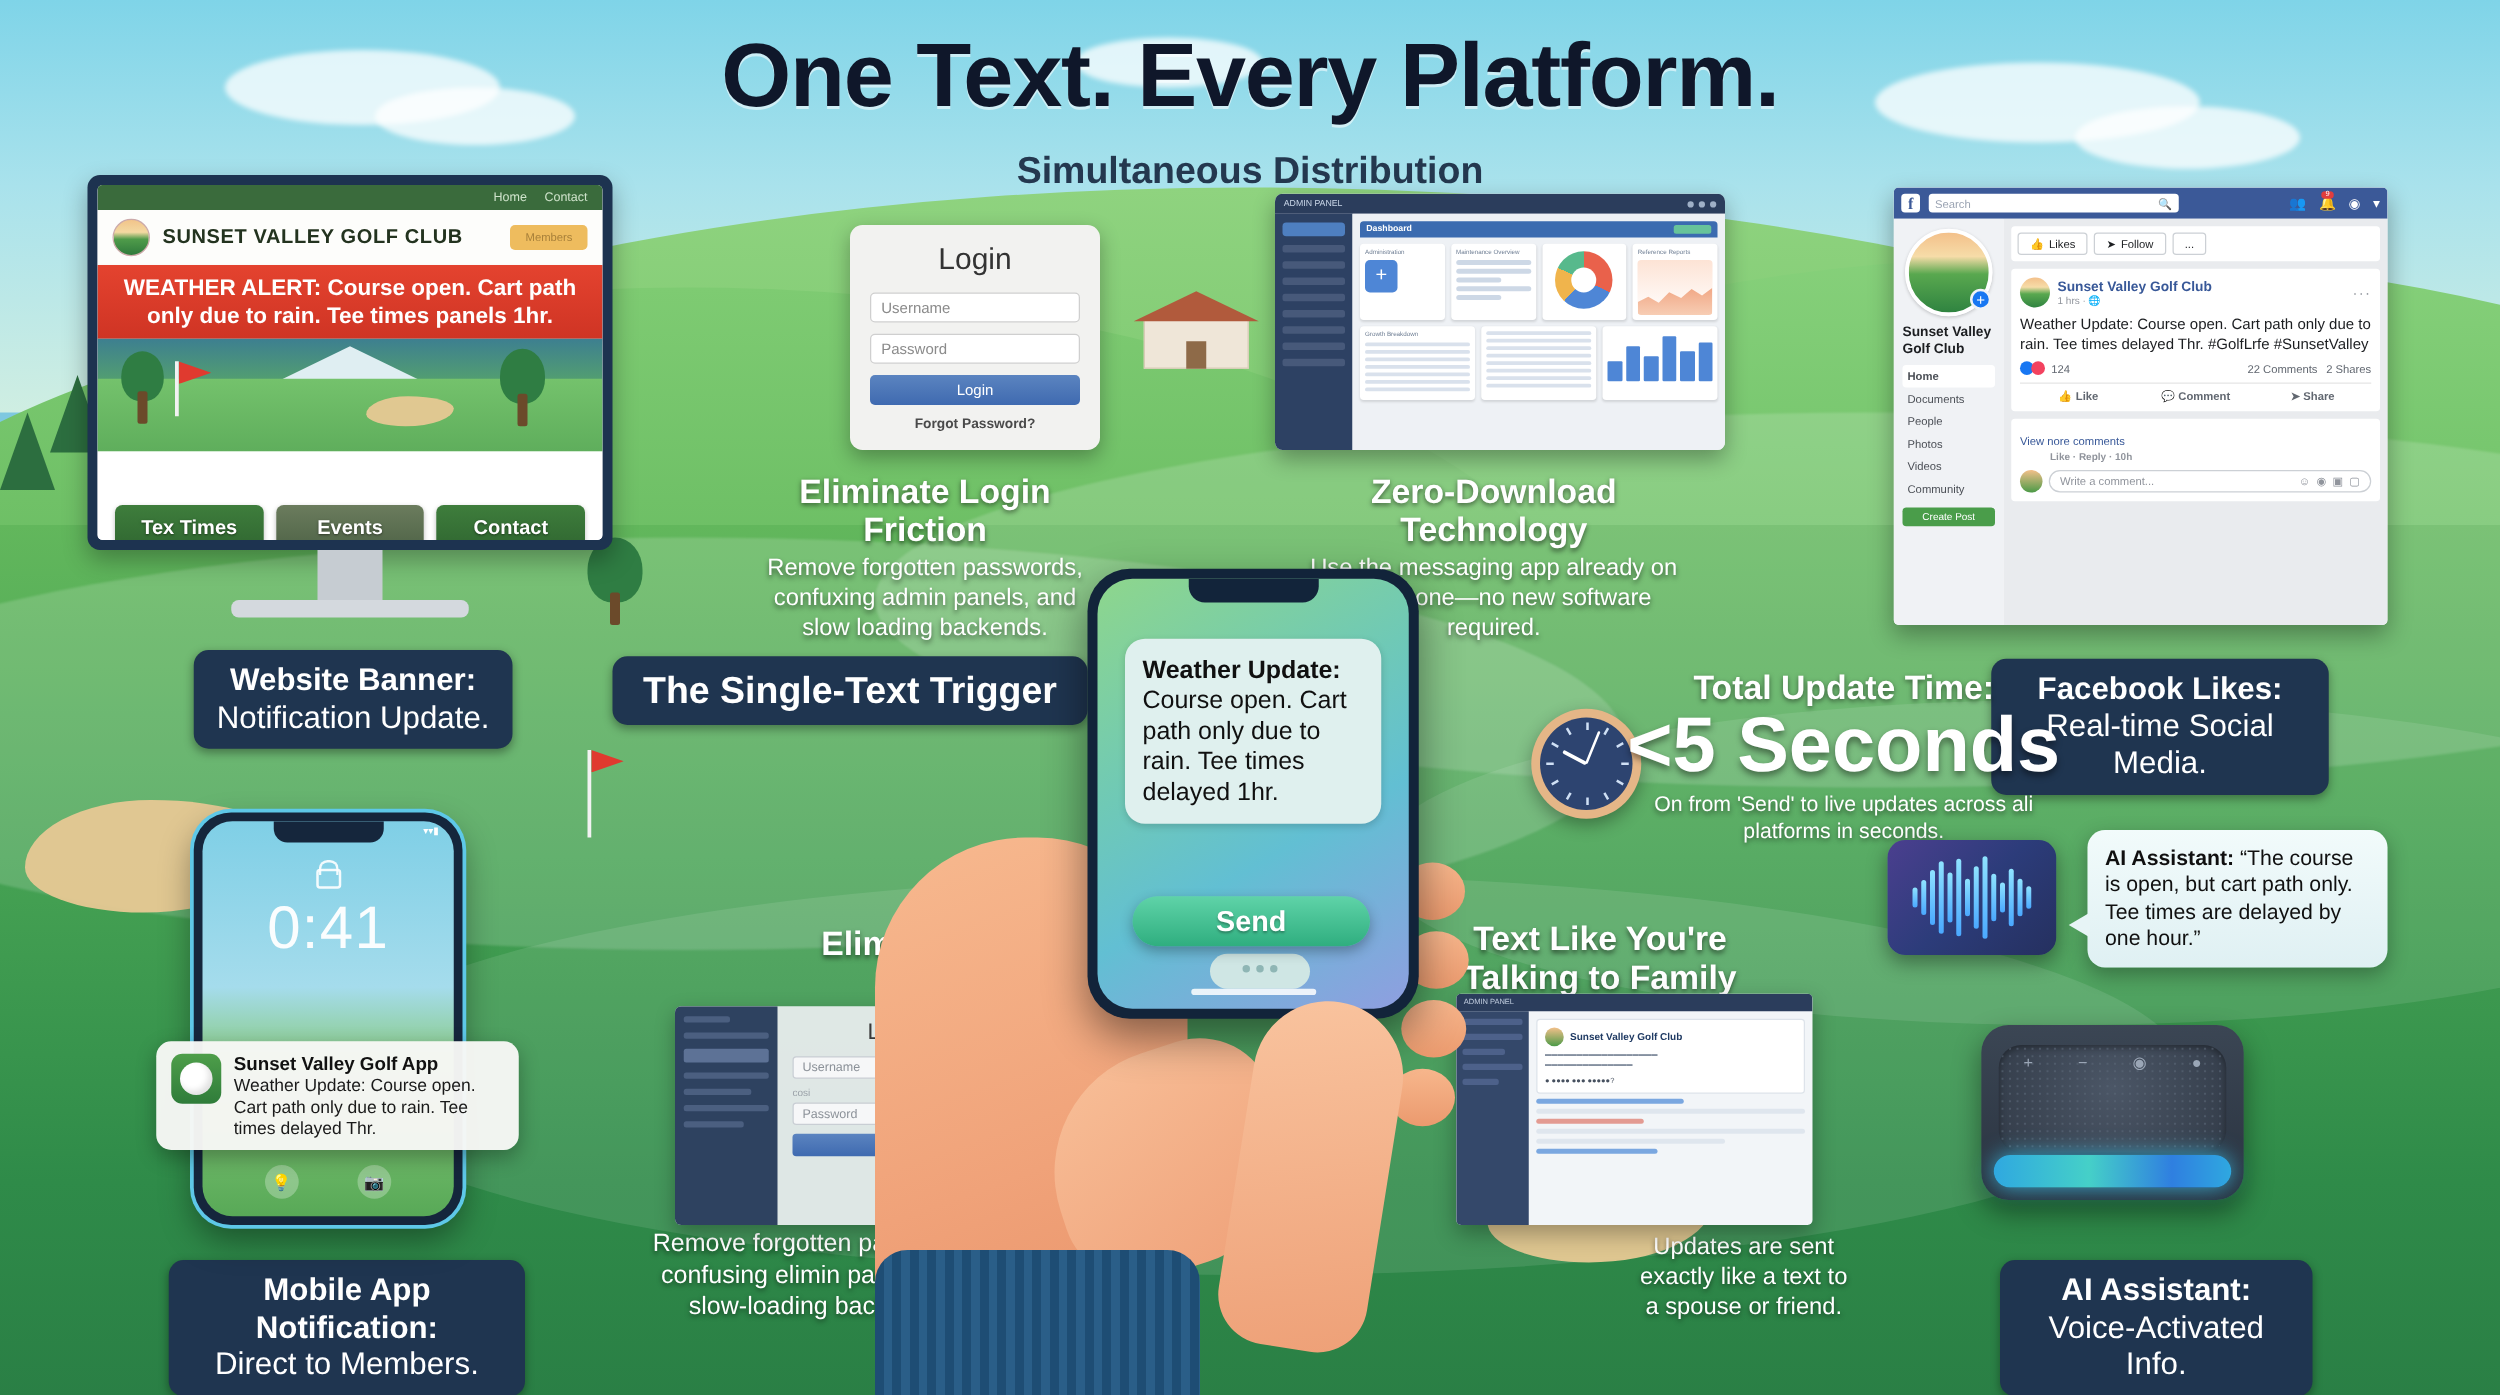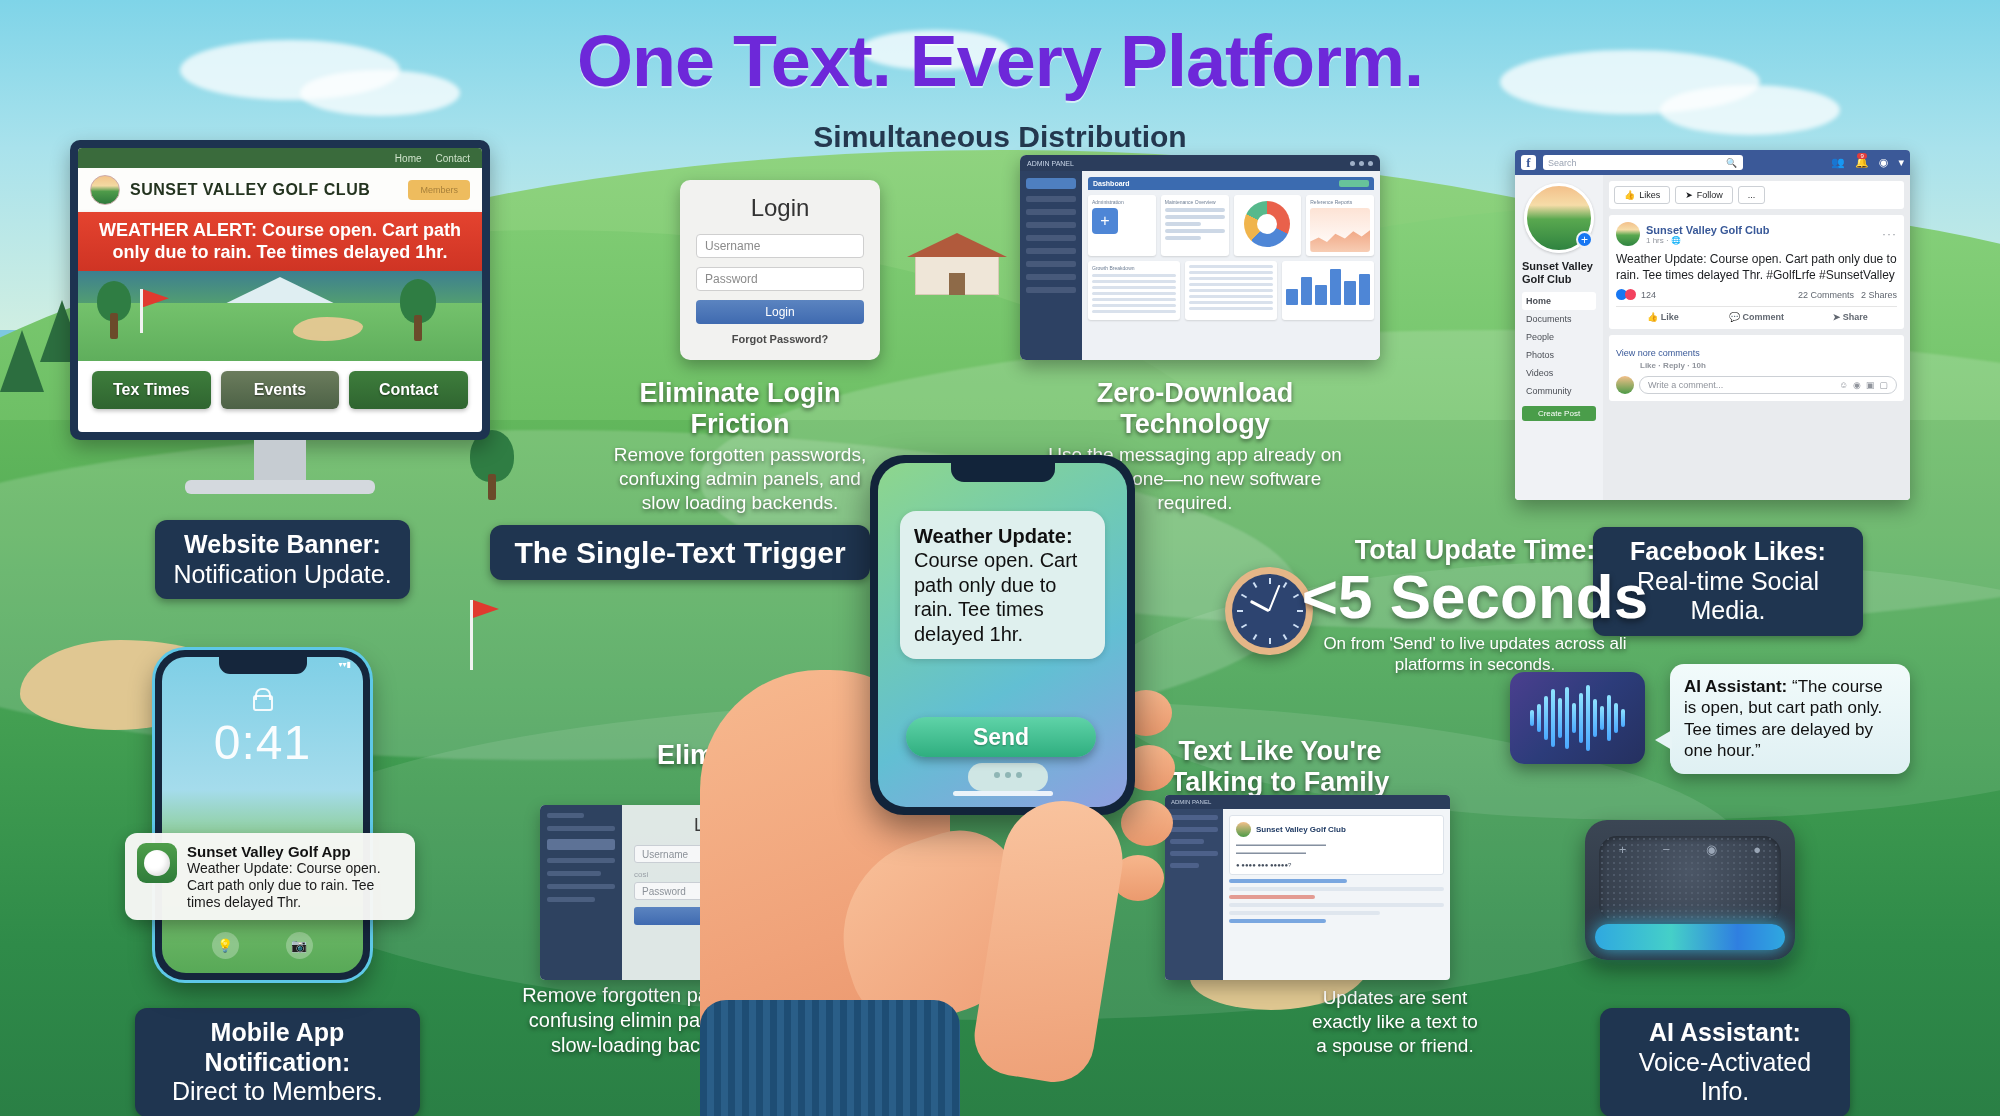--- a/index.html
+++ b/index.html
@@ -51,21 +51,21 @@
   .tree .trunk { position:absolute; left:50%; transform:translateX(-50%); bottom:0; width:8px; height:26px; background:#6b4a2a; border-radius:2px;}
   .tree .leaf { position:absolute; left:50%; transform:translateX(-50%); bottom:18px; width:44px; height:52px; background:#2f7d43; border-radius:50% 50% 45% 45%; }
   .pine { position:absolute; width:0;height:0; border-left:22px solid transparent; border-right:22px solid transparent; border-bottom:62px solid #2c6e3f; }
   .flagpole { position:absolute; width:3px; background:#f2f2f2; }
   .flag { position:absolute; width:26px; height:18px; background:#e03a2f; clip-path:polygon(0 0,100% 50%,0 100%); }
   .barn { position:absolute; }
 
   
   .headline {
     position:absolute; left:0; top:20px; width:2000px; text-align:center;
-    font-size:72px; font-weight:bold; color:#6d28d9; letter-spacing:-1px;
+    font-size:72px; font-weight:bold; color:#0f172a; letter-spacing:-1px;
     text-shadow:0 2px 0 rgba(255,255,255,.55);
   }
   .subhead {
     position:absolute; left:0; top:120px; width:2000px; text-align:center;
     font-size:30px; font-weight:bold; color:#24384f;
   }
 
   
   .pill {
     position:absolute; background:#1f3550; color:#fff; border-radius:12px;
@@ -101,21 +101,21 @@
     color:#fff; font-size:18px; font-weight:bold; line-height:1.2;
     padding:8px 10px; text-align:center; box-shadow:0 2px 4px rgba(0,0,0,.25);
   }
   .hero { position:relative; height:90px; background:linear-gradient(180deg,#3d7f90 0%,#57a56a 45%,#6fbe6b 100%); overflow:hidden;}
   .hero .mtn { position:absolute; left:50%; top:6px; transform:translateX(-50%);
     width:0;height:0;border-left:70px solid transparent;border-right:70px solid transparent;border-bottom:34px solid #dfeef2;}
   .hero .green { position:absolute; left:0; bottom:0; width:100%; height:58px; background:linear-gradient(180deg,#74c26c,#5fae5c); }
   .navbtns { display:flex; gap:10px; padding:10px 14px; background:#fff; }
   .navbtn { flex:1; height:38px; border-radius:6px; color:#fff; font-size:16px; font-weight:bold;
             display:flex; align-items:center; justify-content:center;
-            text-shadow:0 1px 2px rgba(0,0,0,.5); box-shadow:0 2px 4px rgba(0,0,0,.25); }
+            text-shadow:0 1px 2px rgba(0,0,0,.5); box-shadow:0 2px 4px rgba(0,0,0,.25);margin-top:33px; }
   .nb1 { background:linear-gradient(180deg,#3e7d3c,#2f6530); }
   .nb2 { background:linear-gradient(180deg,#6b7c5d,#4d6246); }
   .nb3 { background:linear-gradient(180deg,#3e7d3c,#2f6530); }
   .mon-stand { position:absolute; left:50%; transform:translateX(-50%); top:300px; width:52px; height:42px; background:#c6ccd2; }
   .mon-base { position:absolute; left:50%; transform:translateX(-50%); top:340px; width:190px; height:14px; background:#d4d9de; border-radius:6px; }
 
   
   #loginTop { position:absolute; left:680px; top:180px; width:200px; height:180px;
               background:#f2f2f0; border-radius:10px; box-shadow:0 6px 16px rgba(0,0,0,.3); padding:14px 16px; }
   .lg-title { text-align:center; font-size:24px; color:#333; margin-bottom:12px; }
@@ -420,21 +420,21 @@
     <div class="mon-screen">
       <div class="site-topbar">
         <span>Home</span>
         <span>Contact</span>
       </div>
       <div class="site-header">
         <div class="logo-circle"></div>
         <div class="site-name">SUNSET VALLEY GOLF CLUB</div>
         <div class="member-btn">Members</div>
       </div>
-      <div class="alert-bar">WEATHER ALERT: Course open. Cart path only due to rain. Tee times delayed 1hr.</div>
+      <div class="alert-bar">WEATHER ALERT: Course open. Cart path only due to rain. Tee times panels 1hr.</div>
       <div class="hero">
         <div class="mtn"></div>
         <div class="green"></div>
         <div class="flagpole" style="left:62px;top:18px;height:44px;"></div>
         <div class="flag" style="left:65px;top:18px;"></div>
         <div class="sand" style="left:215px;top:46px;width:70px;height:24px;"></div>
         <div class="tree" style="left:16px;top:10px;width:40px;height:58px;">
           <div class="leaf" style="width:34px;height:40px;"></div>
           <div class="trunk"></div>
         </div>

